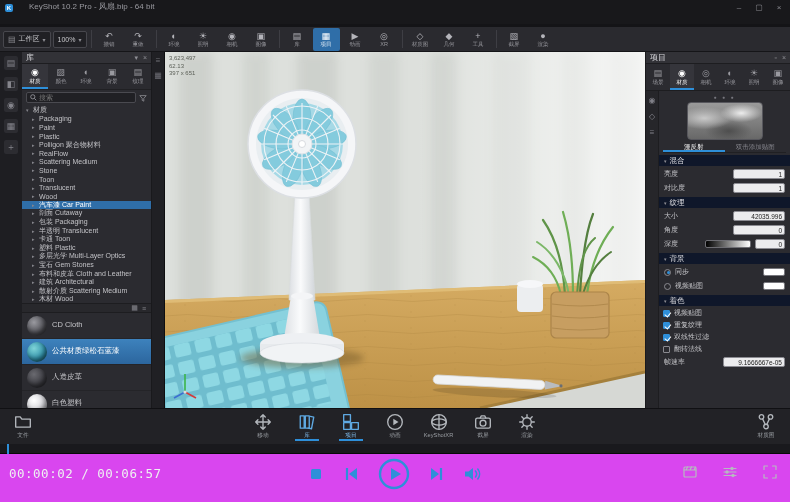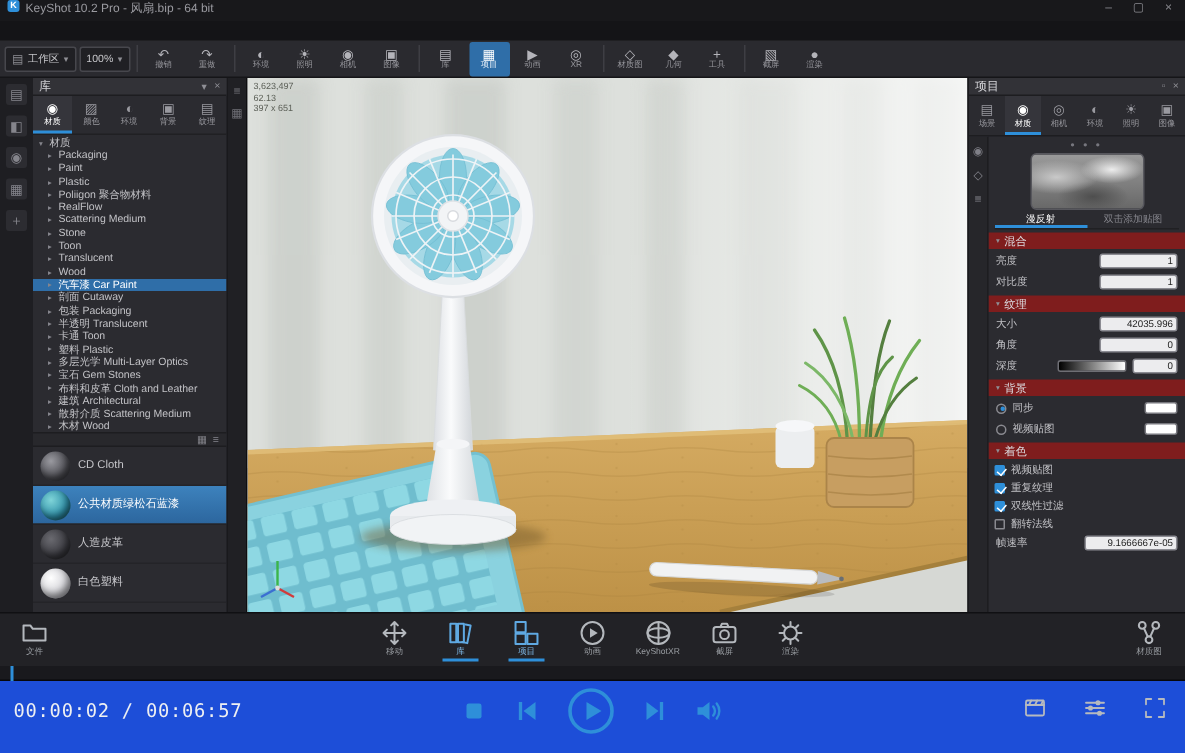--- a/index.html
+++ b/index.html
@@ -2,21 +2,21 @@
 <html><head>
 <meta charset="utf-8">
 <style>
   * { margin:0; padding:0; box-sizing:border-box; }
   html,body { width:790px; height:502px; overflow:hidden; background:#101013;
               font-family:"Liberation Sans", sans-serif; }
   #app { position:relative; width:790px; height:502px; background:#141417; overflow:hidden; color:#c8c8cc; }
 
   
   .titlebar { position:absolute; left:0; top:0; width:790px; height:14px; background:#18181b;
-              display:flex; align-items:flex-start; gap:4px; padding:0 5px; font-size:8px; color:#9a9aa0; }
+              display:flex; align-items:flex-end; gap:16px; padding:12px 5px; font-size:8px; color:#9a9aa0; }
   .applogo { width:8px; height:8px; background:#2e8fd9; border-radius:2px; display:inline-flex;
              align-items:center; justify-content:center; color:#fff; font-size:6px; font-weight:bold; }
   .titlebar .title { flex:0 0 auto; }
   .winbtns { margin-left:auto; display:flex; gap:8px; }
   .wb { width:12px; text-align:center; color:#8a8a90; font-size:8px; cursor:default; }
 
   
   .menubar { position:absolute; left:0; top:14px; width:790px; height:13px; background:#232327;
              display:flex; align-items:center; padding-left:3px; font-size:8.5px; color:#bebec2;
              border-bottom:1px solid #131316; }
@@ -106,21 +106,21 @@
   .texthumb { width:76px; height:38px; margin:1px auto 2px auto; border-radius:4px; border:1px solid #57575d;
               background:
                 radial-gradient(40px 16px at 22% 42%, #c9c9c9, rgba(0,0,0,0) 70%),
                 radial-gradient(30px 13px at 72% 28%, #ededed, rgba(0,0,0,0) 70%),
                 radial-gradient(34px 15px at 55% 78%, #4e4e4e, rgba(0,0,0,0) 70%),
                 linear-gradient(#9a9a9a,#686868); }
   .chrow { display:flex; border-bottom:1px solid #202023; margin-bottom:2px; }
   .chan { flex:1; text-align:center; font-size:6.5px; color:#85858c; padding:1px 0 2px 0; line-height:7px; }
   .chan.active { color:#fff; box-shadow:inset 0 -2px 0 #2e8fd9; }
   .sect { height:11px; display:flex; align-items:center; gap:3px; font-size:7.5px; color:#dcdce0;
-          background:#7f1d1d; margin:2px -4px 1px -4px; padding:0 5px;text-align:right; }
+          background:#0f172a; margin:2px -4px 1px -4px; padding:0 5px;text-align:right; }
   .sect .caret { font-size:5px; color:#8f8f95; }
   .prow { height:14px; display:flex; align-items:center; gap:4px; font-size:7px; color:#c2c2c6; padding:0 1px; }
   .plabel { flex:1; white-space:nowrap; overflow:hidden; }
   .pinput { width:52px; height:10px; background:#ececee; border:1px solid #8b8b92; border-radius:2px;
             color:#222; font-size:6.5px; text-align:right; padding:0 2px; font-family:"Liberation Sans",sans-serif; }
   .pinput.small { width:30px; }
   .pinput.wide { width:62px; }
   .gradbar { width:46px; height:8px; border:1px solid #6e6e74; border-radius:2px;
              background:linear-gradient(90deg,#000,#fff); }
   .radio { width:7px; height:7px; border:1px solid #8a8a90; border-radius:50%; flex:0 0 auto; position:relative; }
@@ -141,21 +141,21 @@
             color:#b4b8bd; border-radius:2px; position:relative; }
   .bbitem .blabel { font-size:6px; line-height:7px; transform:scale(.95); white-space:nowrap; color:#9a9ea3; }
   .bbitem.active { color:#5fa9e2; }
   .bbitem.active .blabel { color:#7fb9e8; }
   .bbitem.active::after { content:""; position:absolute; left:6px; right:6px; bottom:-1px; height:2px; background:#2e8fd9; }
   .bb-left { position:absolute; left:5px; top:2px; }
   .bb-right { position:absolute; right:6px; top:2px; }
   .bbicon { width:18px; height:18px; }
 
   
-  .timeline { position:absolute; left:0; top:444px; width:790px; height:58px; background:#1d4ed8; }
+  .timeline { position:absolute; left:0; top:444px; width:790px; height:58px; background:#d946ef; }
   .track { position:absolute; left:0; top:0; width:790px; height:10px; background:#19191d; border-bottom:1px solid #08080a; }
   .playhead { position:absolute; left:7px; top:0; width:2px; height:10px; background:#2e8fd9; }
   .timecode { position:absolute; left:9px; top:22px; font-family:"DejaVu Sans Mono", monospace;
               font-size:12.5px; color:#eef0f2; letter-spacing:.5px; }
   .controls { position:absolute; left:50%; top:13px; transform:translateX(-50%); display:flex;
               align-items:center; gap:17px; }
   .ctrl { display:flex; align-items:center; justify-content:center; }
   .tl-right { position:absolute; right:12px; top:20px; display:flex; gap:24px; color:#b6babf; }
 
   svg .stroke { fill:none; stroke:currentColor; stroke-width:1.2; stroke-linecap:round; stroke-linejoin:round; }
@@ -286,20 +286,32 @@
             <span class="tlabel">环境</span>
           </span>
         <span class="ltab">
             <span class="ticon">▣</span>
             <span class="tlabel">背景</span>
           </span>
         <span class="ltab">
             <span class="ticon">▤</span>
             <span class="tlabel">纹理</span>
           </span>
+      </div>
+      <div class="searchrow">
+        <span class="searchbox">
+          <svg width="7" height="7" viewBox="0 0 10 10">
+              <circle cx="4" cy="4" r="3" fill="none" stroke="#9a9aa0" stroke-width="1.2"></circle>
+              <path d="M6.3 6.3 L9 9" stroke="#9a9aa0" stroke-width="1.2"></path>
+            </svg>
+          <input placeholder="搜索" style="">
+        </span>
+        <svg width="8" height="8" viewBox="0 0 10 10">
+            <path d="M1 2h8L6 5.5V9L4 8V5.5z" fill="none" stroke="#8f8f95" stroke-width="1"></path>
+          </svg>
       </div>
       <div class="tree">
         <div class="trow">
             <span class="caret">▾</span>
             <span>材质</span>
           </div>
         <div class="trow child">
             <span class="caret">▸</span>
             <span>Packaging</span>
           </div>

